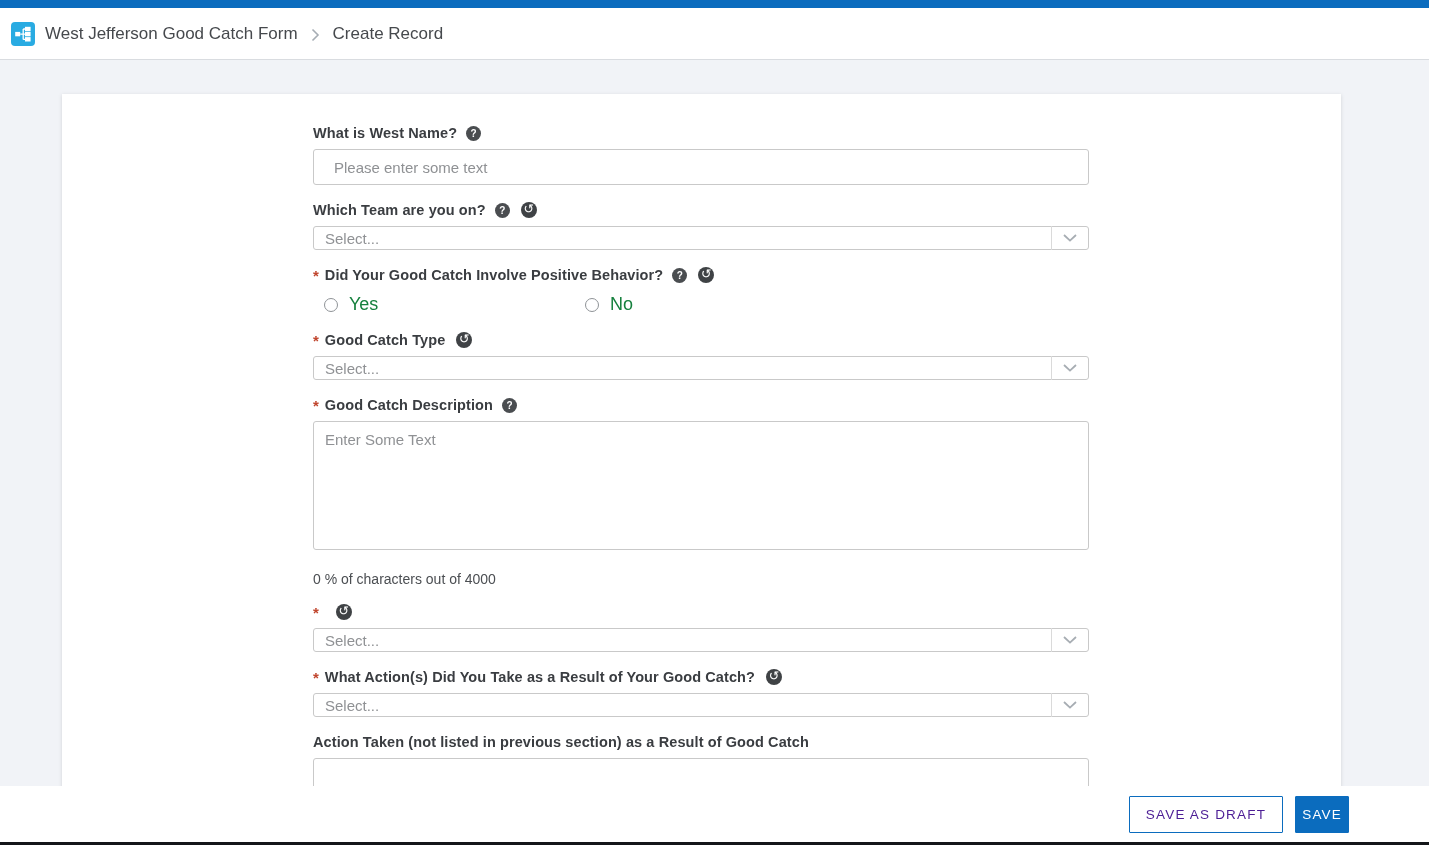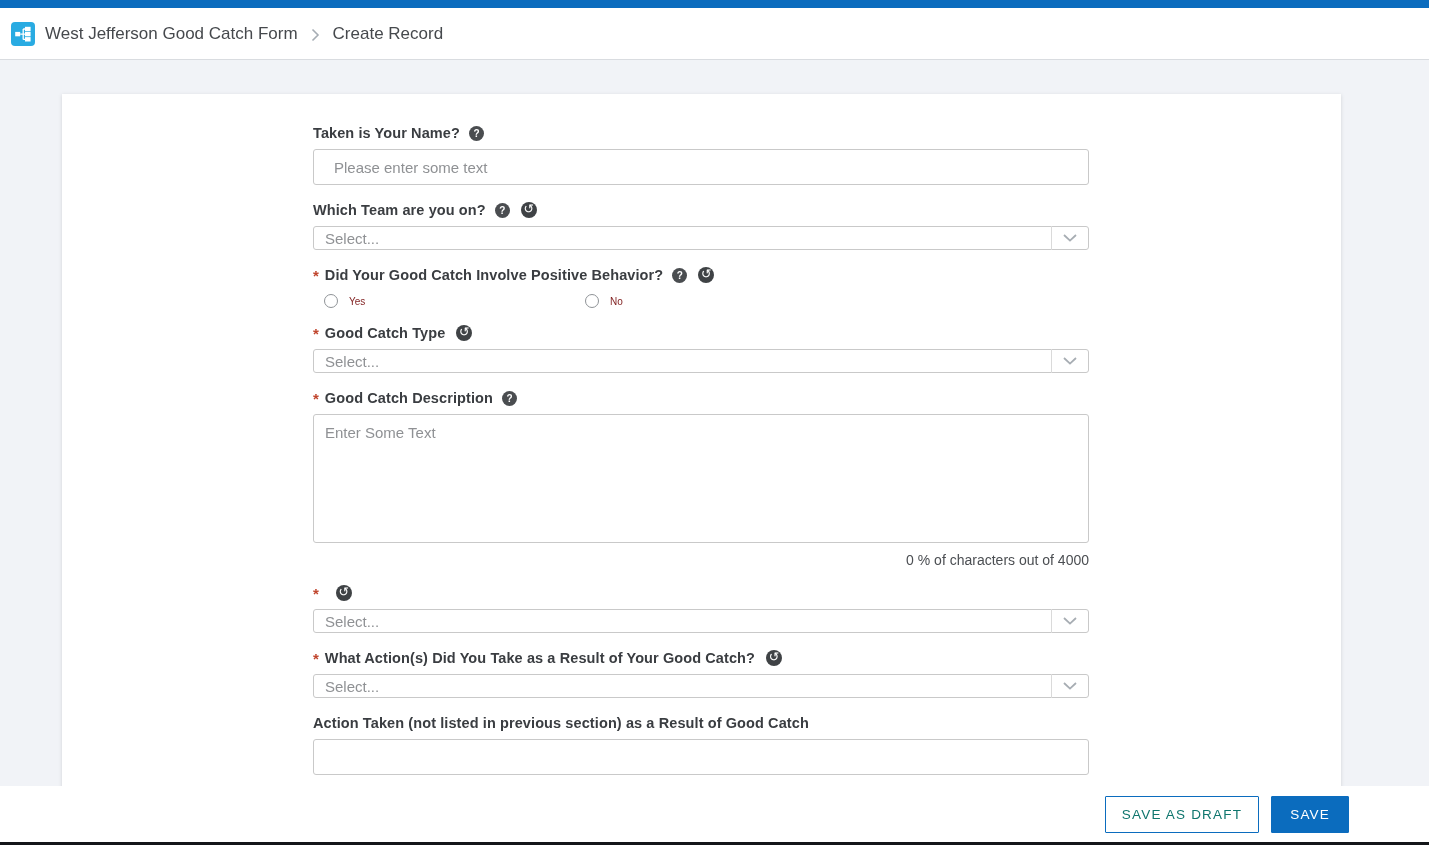--- a/index.html
+++ b/index.html
@@ -56,40 +56,40 @@
   .sel-value { flex:1; font-size:15px; color:#8f9194; }
   .sel-divider { width:1px; height:24px; background:#dadada; }
   .sel-chevron { width:36px; display:flex; align-items:center; justify-content:center; }
 
   .radio-row { display:flex; padding-left:11px; margin-top:10px; margin-bottom:4px; }
   .radio-opt { display:flex; align-items:center; width:261px; cursor:pointer; }
   .radio-circle {
     width:14px; height:14px; border:1px solid #8f9397; border-radius:50%;
     background:#fff; margin-right:11px; flex:0 0 auto;
   }
-  .radio-label { font-size:10px; color:#7f1d1d; }
+  .radio-label { font-size:18px; color:#15803d; }
 
   .textarea {
     width:100%; height:129px; border:1px solid #c9c9c9; border-radius:3px;
     padding:9px 11px; font-size:15px; color:#555; resize:none; outline:none;
     font-family:"Liberation Sans", sans-serif;
   }
   .textarea::placeholder { color:#8f9194; opacity:1; }
-  .counter { text-align:right; font-size:14px; color:#4b4e52; margin-top:5px; }
+  .counter { text-align:left; font-size:14px; color:#4b4e52; margin-top:17px; }
 
   
   .footer {
     position:absolute; left:0; right:0; bottom:3px; height:56px; background:#ffffff;
     display:flex; align-items:center; justify-content:flex-end; padding-right:80px; gap:12px;
     z-index:5;
   }
   .btn { height:37px; font-family:"Liberation Sans", sans-serif; font-size:13.5px;
     letter-spacing:1.2px; cursor:pointer; border-radius:1px; }
-  .btn-outline { background:#fff; border:1px solid #0b6cbe; color:#0f766e; padding:0 16px; }
-  .btn-solid { background:#0b6cbe; border:1px solid #0b6cbe; color:#fff; padding:0 18px; }
+  .btn-outline { background:#fff; border:1px solid #0b6cbe; color:#4c1d95; padding:0 16px; }
+  .btn-solid { background:#0b6cbe; border:1px solid #0b6cbe; color:#fff; padding:0 6px; }
   .bottom-line { position:absolute; left:0; right:0; bottom:0; height:3px; background:#141619; z-index:6; }
 </style>
 </head>
 <body>
 
 <div class="topbar"></div>
 
 <div class="header">
   <svg class="app-icon" viewBox="0 0 24 24">
     <rect width="24" height="24" rx="4" fill="#29abe2"></rect>
@@ -106,21 +106,21 @@
       </svg>
   </span>
   <span class="crumb">Create Record</span>
 </div>
 
 <div class="card">
   <div class="content">
 
     <div class="field">
       <div class="label-row">
-        <span class="label">Taken is Your Name?</span>
+        <span class="label">What is West Name?</span>
         <span class="help-icon">?</span>
       </div>
       <input class="text-input" type="text" placeholder="Please enter some text" style="">
     </div>
 
     <div class="field">
       <div class="label-row">
         <span class="label">Which Team are you on?</span>
         <span class="help-icon">?</span>
         <span class="reset-icon">↺</span>

